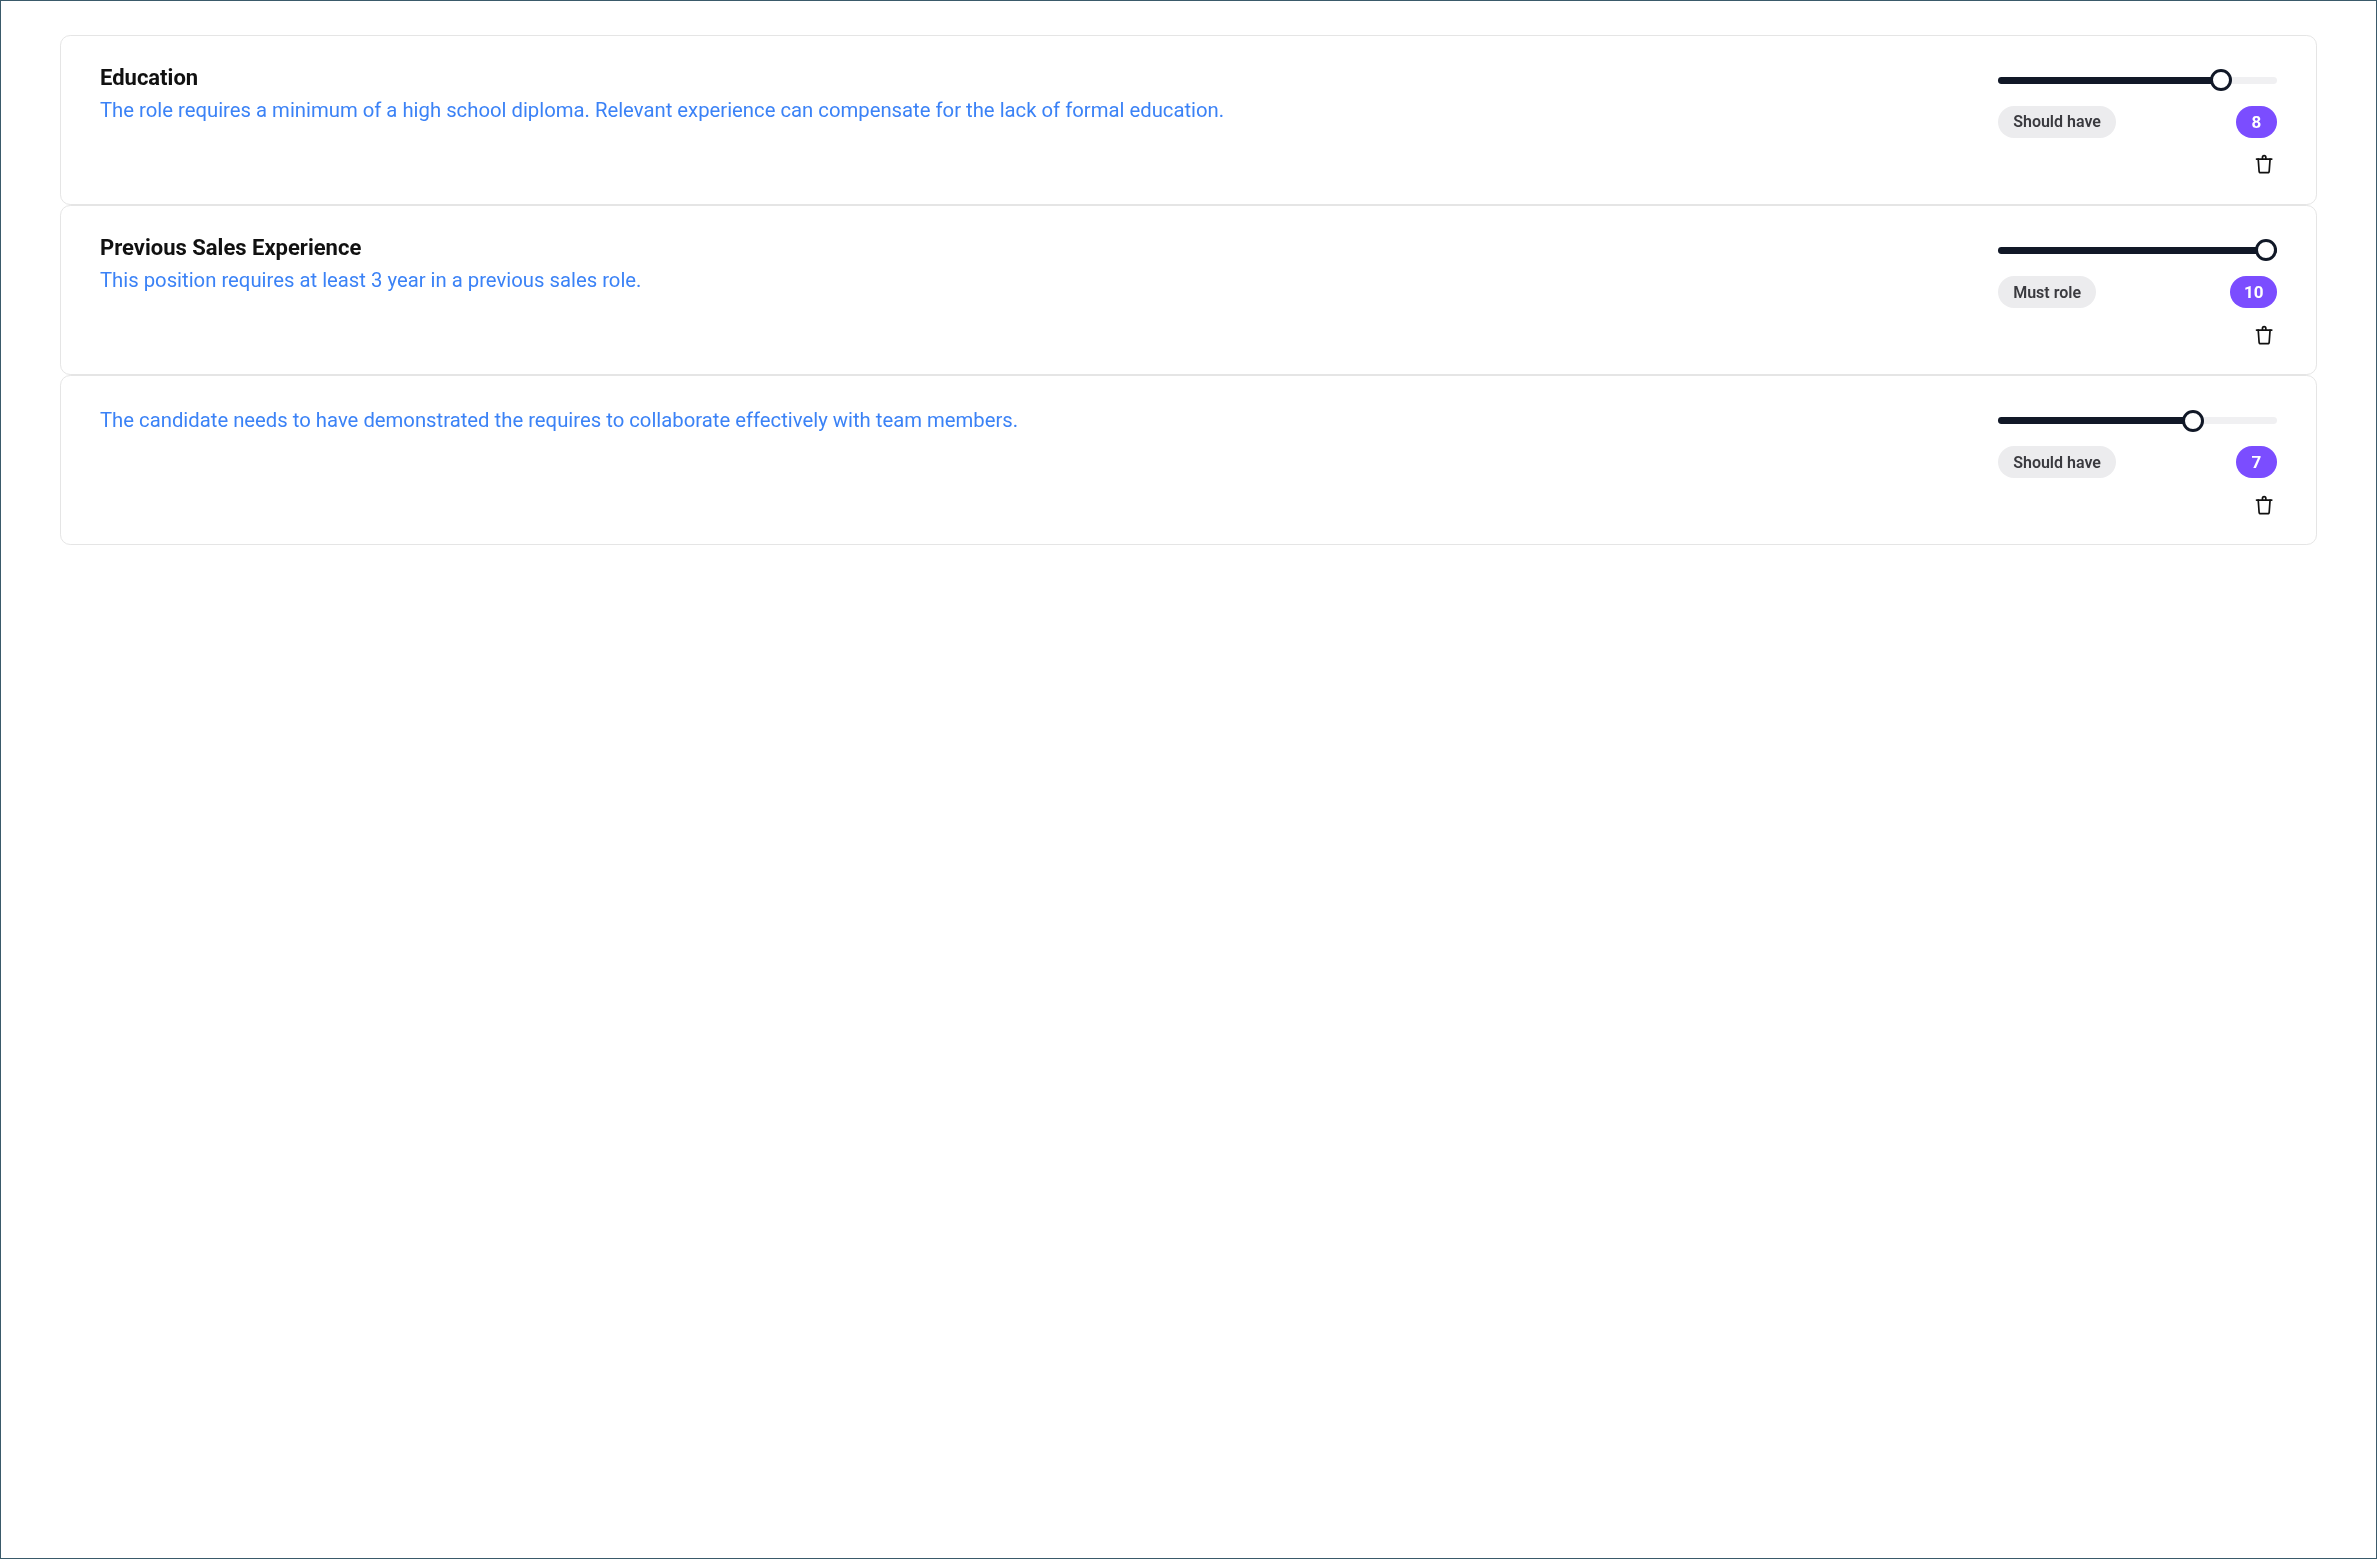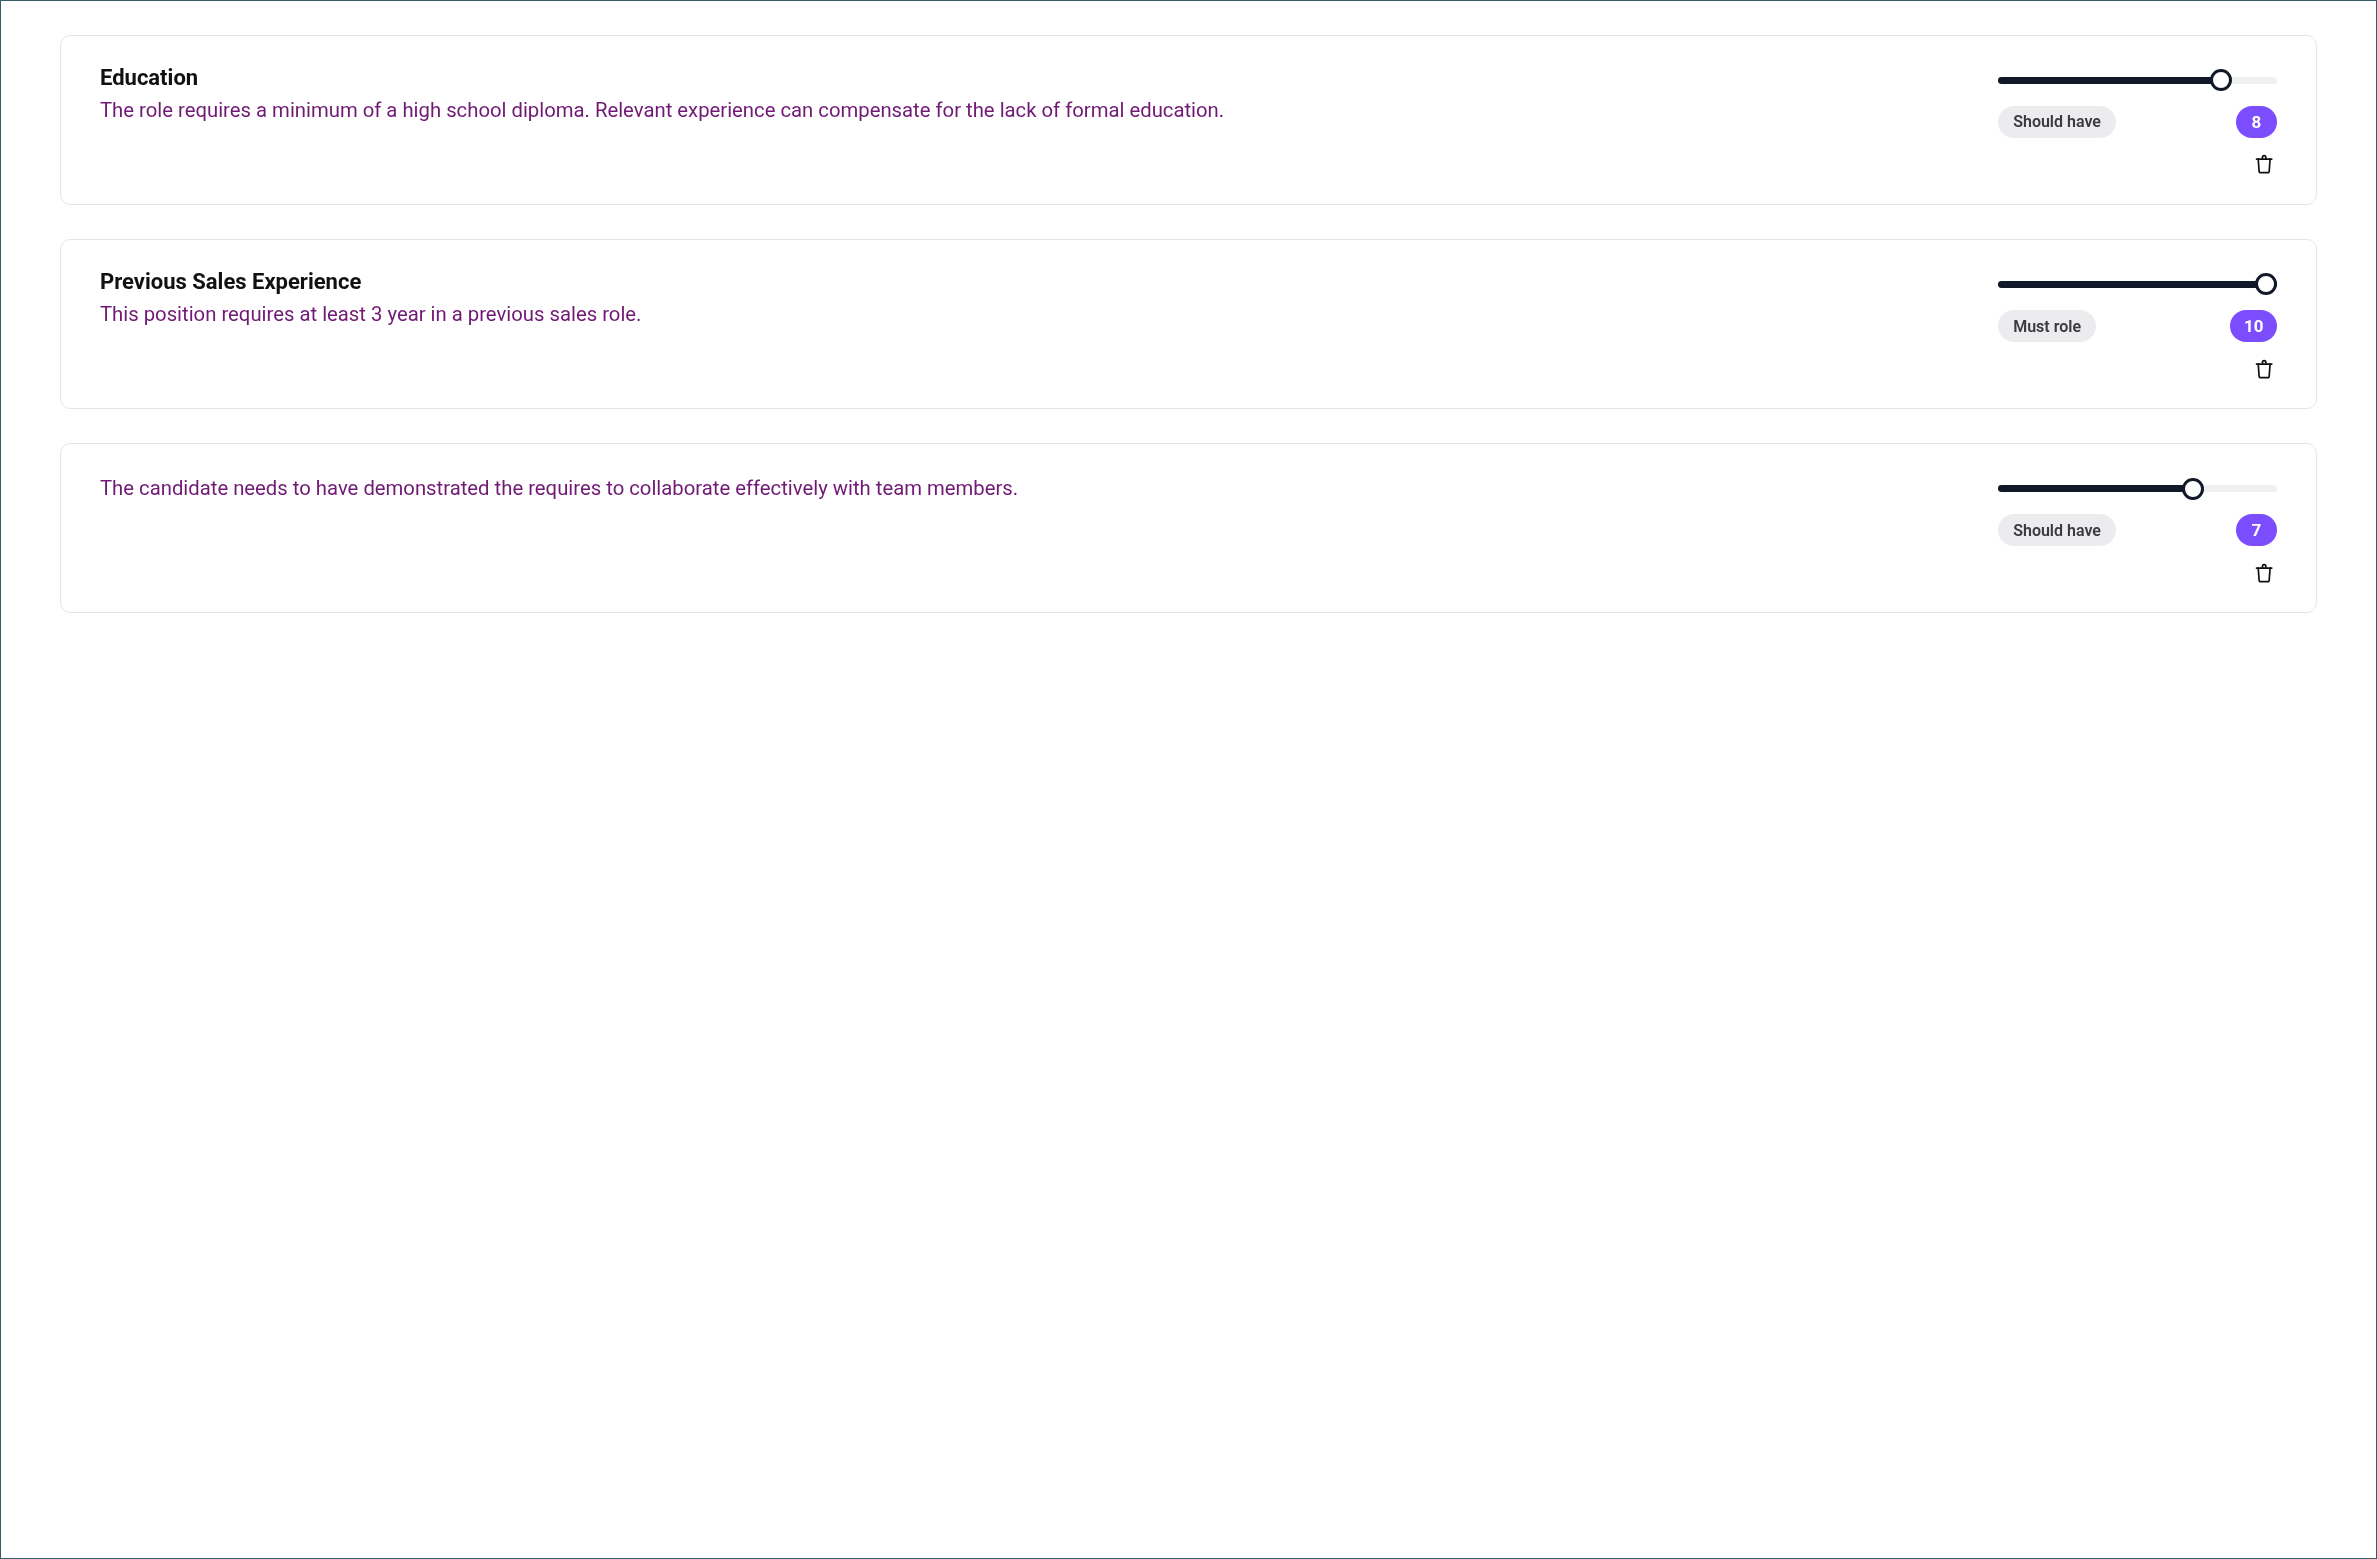--- a/index.html
+++ b/index.html
@@ -7,21 +7,20 @@
   body {
     font-family: -apple-system, BlinkMacSystemFont, "Segoe UI", Roboto, Helvetica, Arial, sans-serif;
     background: #ffffff;
     padding: 34px 59px;
     color: #1a1a1a;
     border: 1.7px solid #3a5a6a;
   }
   .card-list {
     display: flex;
     flex-direction: column;
-    gap: 34px;
   }
   .criteria-card {
     border: 0.8px solid #e5e5e5;
     border-radius: 10.2px;
     padding: 29px 39px 25.4px 39px;
     display: flex;
     flex-direction: column;
     gap: 0;
     background: #fff;
   }
@@ -37,21 +36,21 @@
   }
   .criteria-title {
     font-size: 22px;
     font-weight: 700;
     color: #111;
     margin-bottom: 5.1px;
   }
   .criteria-desc {
     font-size: 20.3px;
     line-height: 1.5;
-    color: #701a75;
+    color: #3b82f6;
     font-weight: 400;
   }
   .controls-col {
     width: 279px;
     flex: 0 0 279px;
     display: flex;
     flex-direction: column;
     gap: 15.2px;
     padding-top: 5.1px;
     text-align: center;

